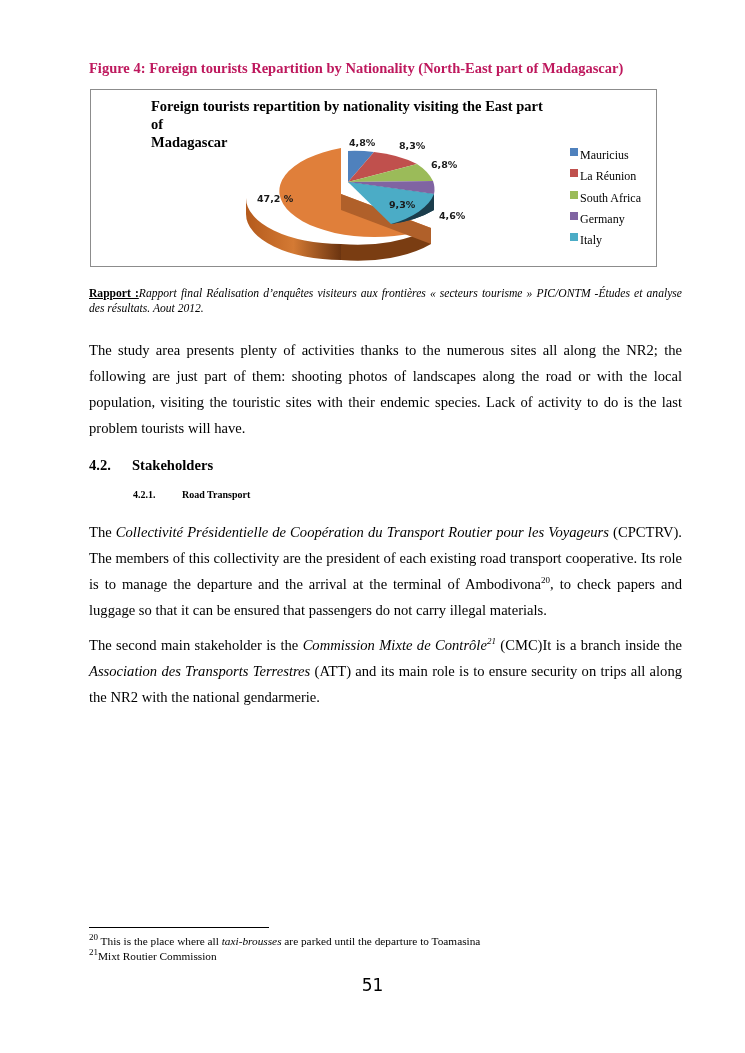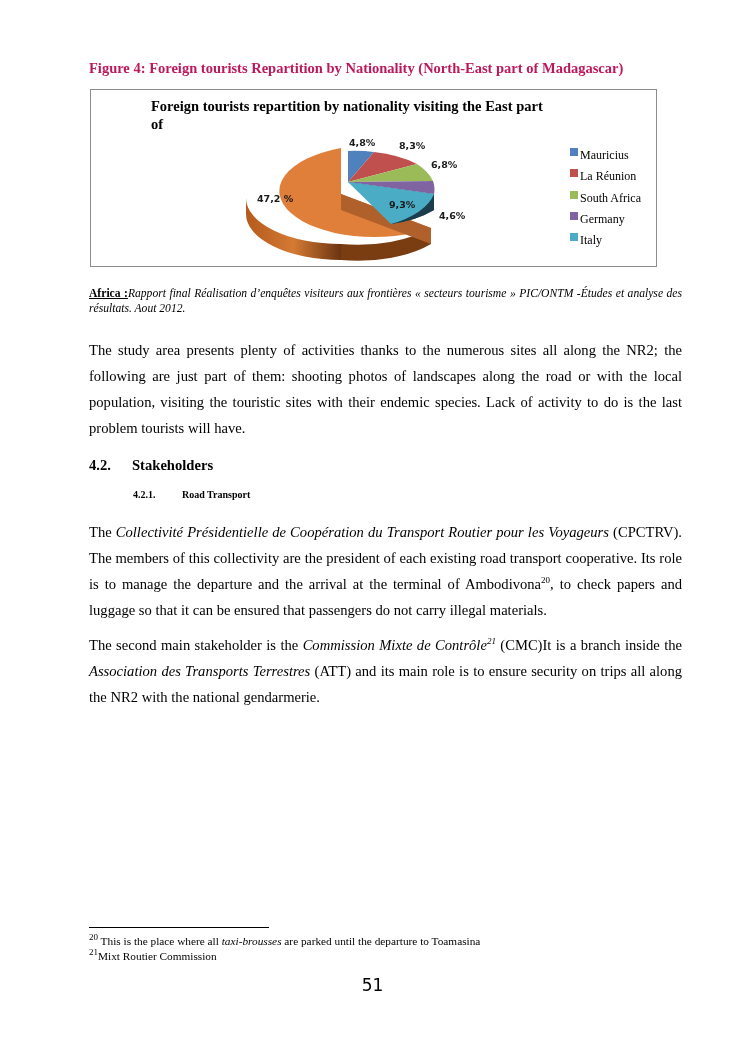--- a/index.html
+++ b/index.html
@@ -33,20 +33,21 @@
       font-family: "DejaVu Sans", sans-serif; font-size: 17px; }
   </style>
 </head>
 <body>
 
 <div class="fig-caption">Figure 4: Foreign tourists Repartition by Nationality (North-East part of Madagascar)</div>
 
 <div class="chart-frame">
   <div class="chart-title">
     <div>Foreign tourists repartition by nationality visiting the East part of</div>
+    <div>Madagascar</div>
   </div>
   <svg class="pie-svg" width="565" height="176">
     <defs>
       <linearGradient id="orangeSide" x1="0" x2="1" y1="0" y2="0">
         <stop offset="0" stop-color="#b45a1c"></stop>
         <stop offset="0.5" stop-color="#d47a34"></stop>
         <stop offset="1" stop-color="#6b3410"></stop>
       </linearGradient>
     </defs>
 
@@ -92,21 +93,21 @@
       <span>Germany</span>
     </div>
     <div class="legend-item">
       <span class="legend-swatch" style="background:#4bacc6"></span>
       <span>Italy</span>
     </div>
   </div>
 </div>
 
 <div class="source">
-  <span class="source-label">Africa :</span><span class="source-text">Rapport final Réalisation d’enquêtes visiteurs aux frontières « secteurs tourisme » PIC/ONTM -Études et analyse des résultats. Aout 2012.</span>
+  <span class="source-label">Rapport :</span><span class="source-text">Rapport final Réalisation d’enquêtes visiteurs aux frontières « secteurs tourisme » PIC/ONTM -Études et analyse des résultats. Aout 2012.</span>
 </div>
 
 <div class="para" style="top:337px">The study area presents plenty of activities thanks to the numerous sites all along the NR2; the following are just part of them: shooting photos of landscapes along the road or with the local population, visiting the touristic sites with their endemic species. Lack of activity to do is the last problem tourists will have.</div>
 
 <div class="h2">
   <span class="num">4.2.</span><span>Stakeholders</span>
 </div>
 
 <div class="h3">
   <span class="num">4.2.1.</span><span>Road Transport</span>

